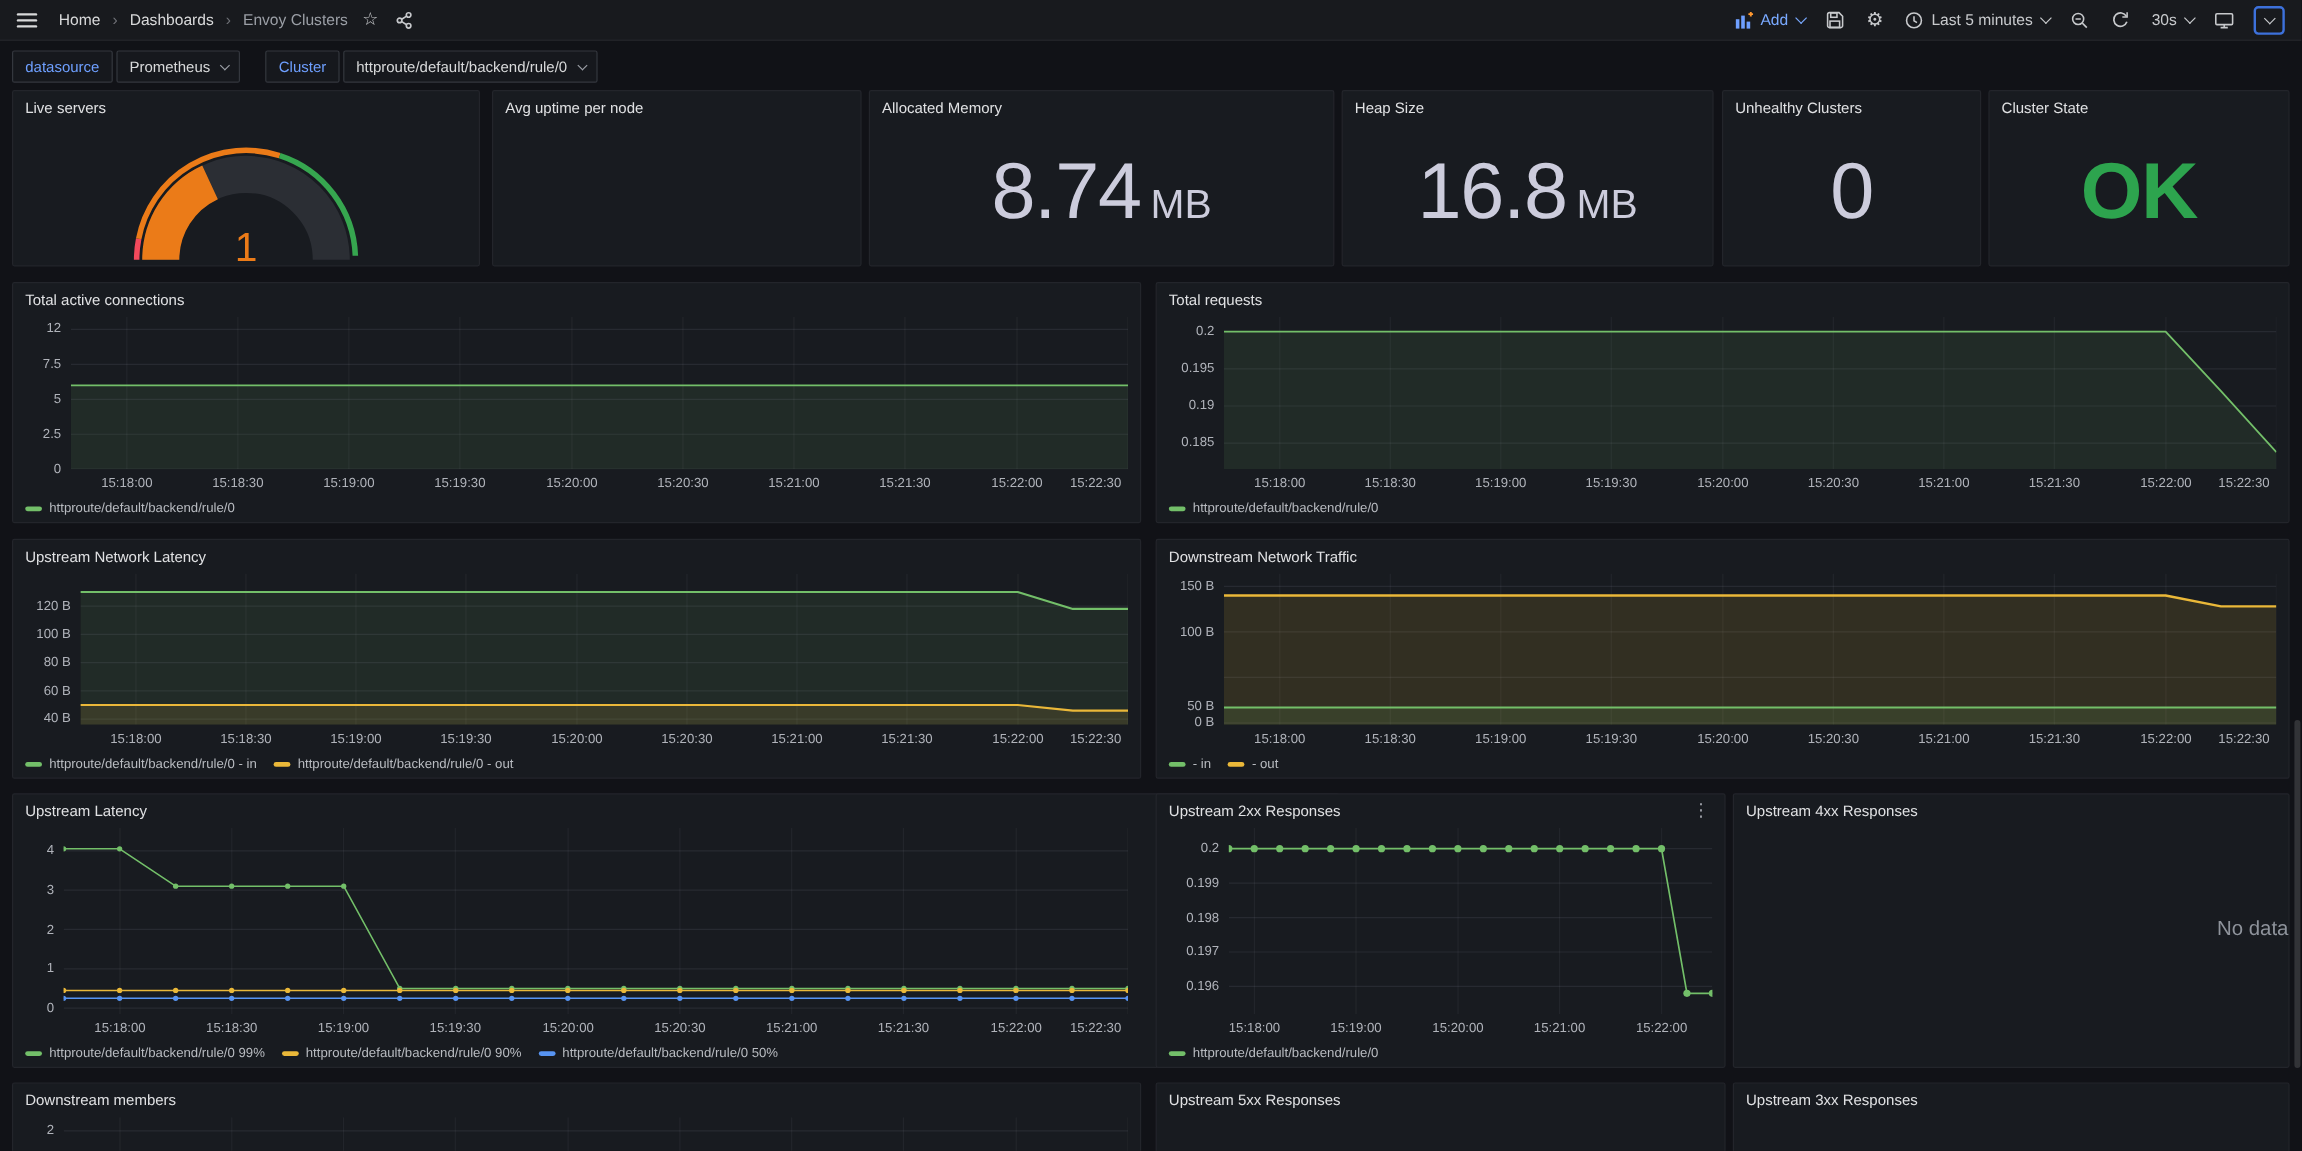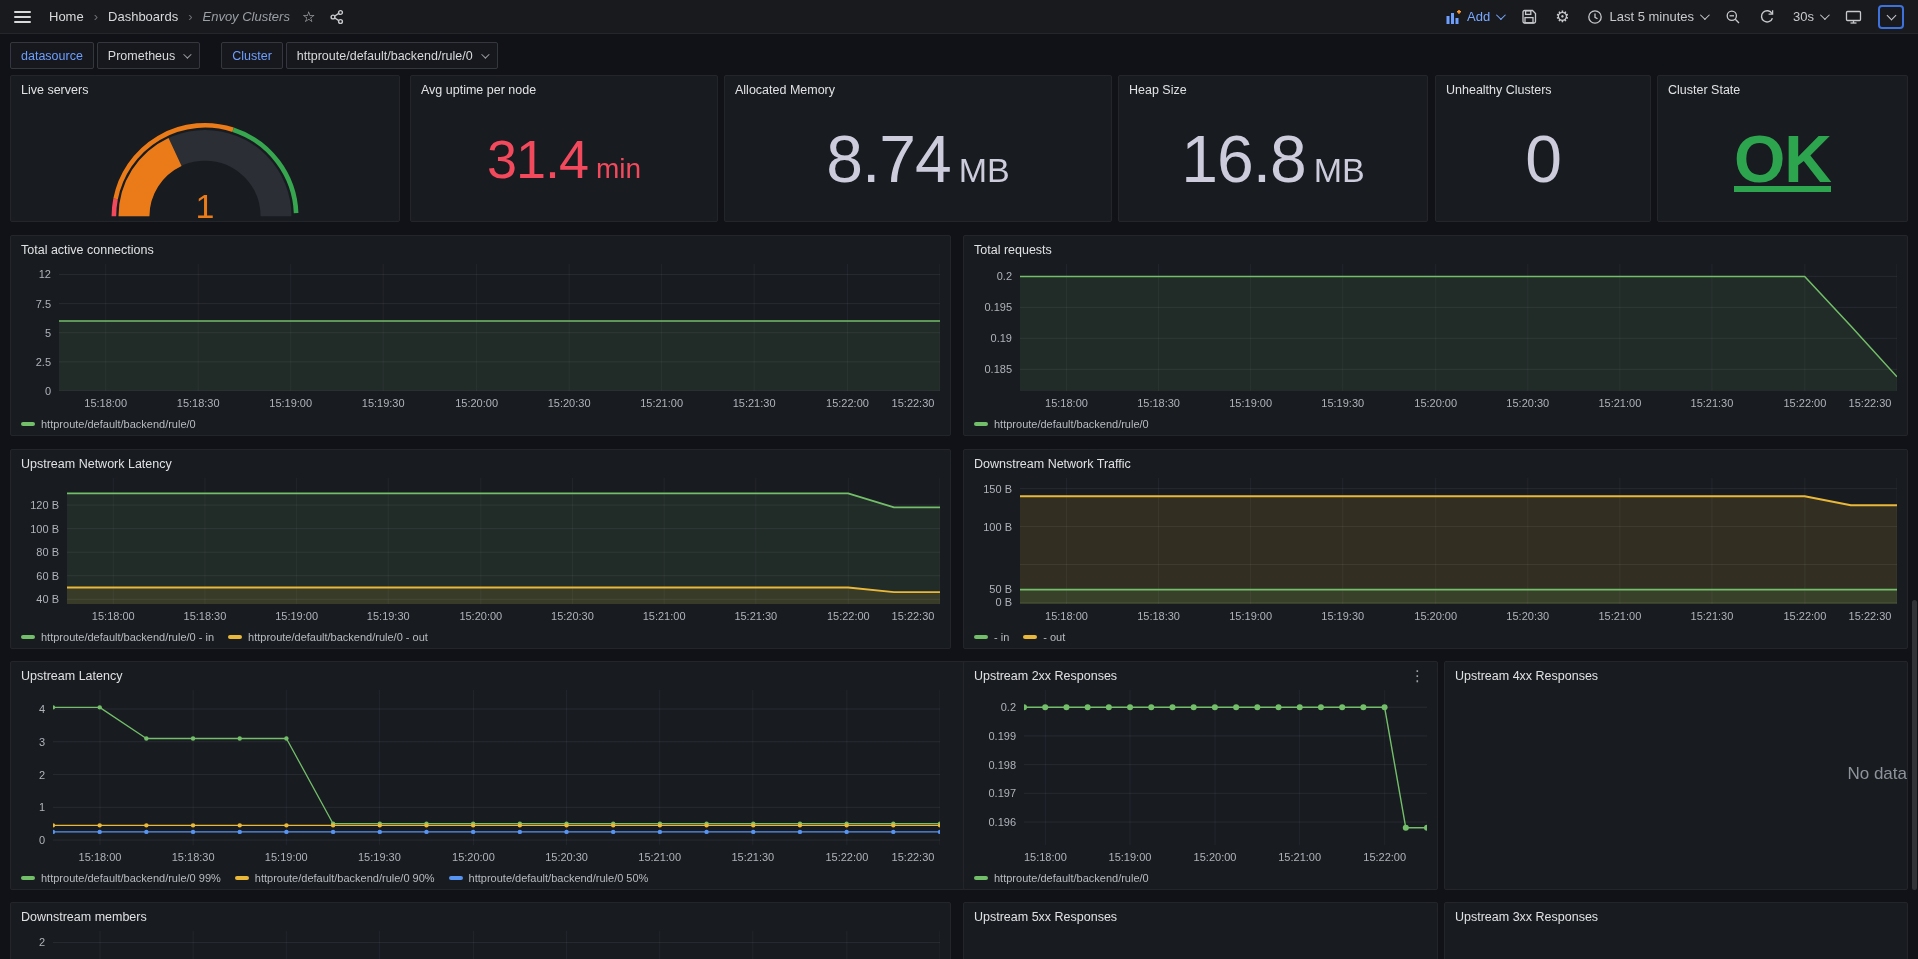--- a/index.html
+++ b/index.html
@@ -10,21 +10,21 @@
   
   .navbar { position:absolute; left:0; top:0; width:100%; height:34px; background:#181a1e;
     border-bottom:1px solid #25262b; display:flex; align-items:center; padding:0 14px; z-index:5;}
   .nav-left, .nav-right { display:flex; align-items:center; gap:10px; }
   .nav-right { margin-left:auto; gap:14px; }
   .icon-btn { background:none; border:none; color:#c7c9cc; display:flex; align-items:center;
     gap:6px; cursor:pointer; font-size:13px; padding:2px; }
   .hamburger { display:flex; flex-direction:column; gap:3px; margin-right:8px; cursor:pointer; }
   .hamburger span { width:17px; height:2px; background:#d8d9da; border-radius:1px; }
   .crumb { font-size:13px; font-weight:500; color:#d8d9da; cursor:pointer; }
-  .crumb.current { color:#9b9fa6; cursor:default;font-style:italic; }
+  .crumb.current { color:#9b9fa6; cursor:default; }
   .crumb-sep { color:#6e7076; font-size:13px; }
   .star-glyph { font-size:15px; color:#c7c9cc; line-height:1; }
   .add-btn { color:#79a9ff; font-weight:500; }
   .caret { display:inline-block; width:7px; height:7px; border-right:1.6px solid currentColor;
     border-bottom:1.6px solid currentColor; transform:rotate(45deg) translateY(-2px); }
   .nav-text { font-size:13px; color:#c7c9cc; }
   .kiosk-btn { width:26px; height:24px; border:2px solid #3d71dc; border-radius:4px;
     background:transparent; color:#c7c9cc; display:flex; align-items:center; justify-content:center; cursor:pointer;}
   svg.ic { display:block; }
 
@@ -193,26 +193,20 @@
         <path d="M 98.2 19.9 A 59 59 0 0 1 139 73.9" stroke="#36A64F" stroke-width="3" fill="none"></path>
         <text x="80" y="77" text-anchor="middle" font-size="22" font-weight="bold" fill="#EB7B18" class="stat-value" style="color: rgb(235, 123, 24);">1</text>
       </svg>
     </div>
   </section>
 
   <section class="panel" style="left:410px;top:75px;width:308px;height:147px">
     <header class="panel-header">
         <h2 class="panel-title">Avg uptime per node</h2>
       </header>
-    <div class="stat-body">
-        <div class="stat-value" style="color: rgb(242, 73, 92);">
-      <span class="stat-num-md">31.4</span>
-          <span class="stat-unit-md">min</span>
-    </div>
-      </div>
   </section>
 
   <section class="panel" style="left:724px;top:75px;width:388px;height:147px">
     <header class="panel-header">
         <h2 class="panel-title">Allocated Memory</h2>
       </header>
     <div class="stat-body">
         <div class="stat-value" style="color: rgb(204, 204, 220); justify-content: space-between;">
       <span class="stat-num-lg">8.74</span>
           <span class="stat-unit-lg">MB</span>
@@ -241,21 +235,21 @@
       <span class="stat-num-lg">0</span>
     </div>
       </div>
   </section>
 
   <section class="panel" style="left:1657px;top:75px;width:251px;height:147px">
     <header class="panel-header">
         <h2 class="panel-title">Cluster State</h2>
       </header>
     <div class="stat-body">
-        <div class="stat-value" style="color: rgb(45, 164, 78); text-decoration: underline;">
+        <div class="stat-value" style="color: rgb(45, 164, 78);">
       <span class="stat-num-lg" style="font-weight:600">OK</span>
     </div>
       </div>
   </section>
 
   <section class="panel chart-panel" style="left: 10px; top: 235px; width: 941px; height: 201px; --yw: 40px;">
     <header class="panel-header">
         <h2 class="panel-title">Total active connections</h2>
       </header>
     <div class="chart-body">

